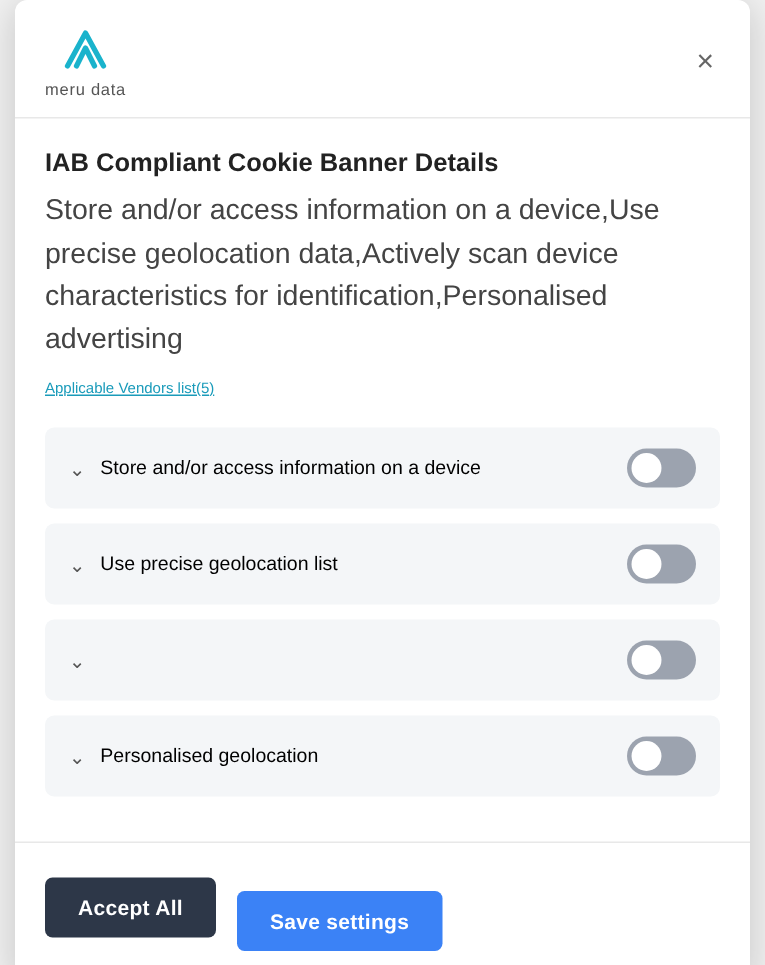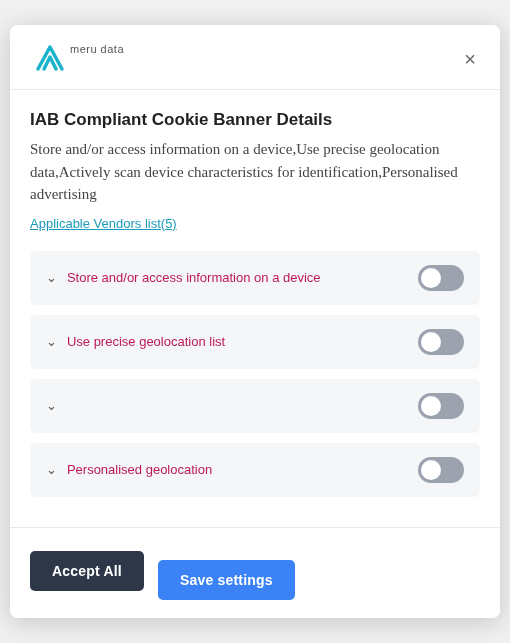--- a/index.html
+++ b/index.html
@@ -22,22 +22,22 @@
     }
     .modal-header {
       display: flex;
       align-items: center;
       justify-content: space-between;
       padding: 16px 20px 12px 20px;
       border-bottom: 1px solid #e8e8e8;
     }
     .logo-container {
       display: flex;
-      flex-direction: row;
-      align-items: flex-start;
+      flex-direction: column;
+      align-items: center;
     }
     .logo-svg {
       width: 40px;
       height: 36px;
     }
     .logo-text {
       font-size: 11px;
       color: #555;
       letter-spacing: 0.5px;
       margin-top: 2px;
@@ -54,28 +54,27 @@
     .modal-body {
       padding: 20px 20px 10px 20px;
     }
     .modal-title {
       font-size: 17px;
       font-weight: 700;
       color: #222;
       margin-bottom: 8px;
     }
     .modal-description {
-      font-size: 15px;
+      font-size: 19px;
       color: #444;
       line-height: 1.5;
       margin-bottom: 8px;
-      font-family: Liberation Serif, serif;
     }
     .vendors-link {
-      font-size: 13px;
+      font-size: 10px;
       color: #1a9bba;
       text-decoration: underline;
       cursor: pointer;
       display: inline-block;
       margin-bottom: 20px;
     }
     .settings-list {
       display: flex;
       flex-direction: column;
       gap: 10px;
@@ -97,21 +96,21 @@
       flex: 1;
       padding-right: 12px;
     }
     .chevron-icon {
       color: #555;
       font-size: 13px;
       flex-shrink: 0;
     }
     .setting-label {
       font-size: 13px;
-      color: #be185d;
+      color: #000000;
       line-height: 1.4;
     }
     
     .toggle-switch {
       position: relative;
       width: 46px;
       height: 26px;
       flex-shrink: 0;
     }
     .toggle-switch input {

